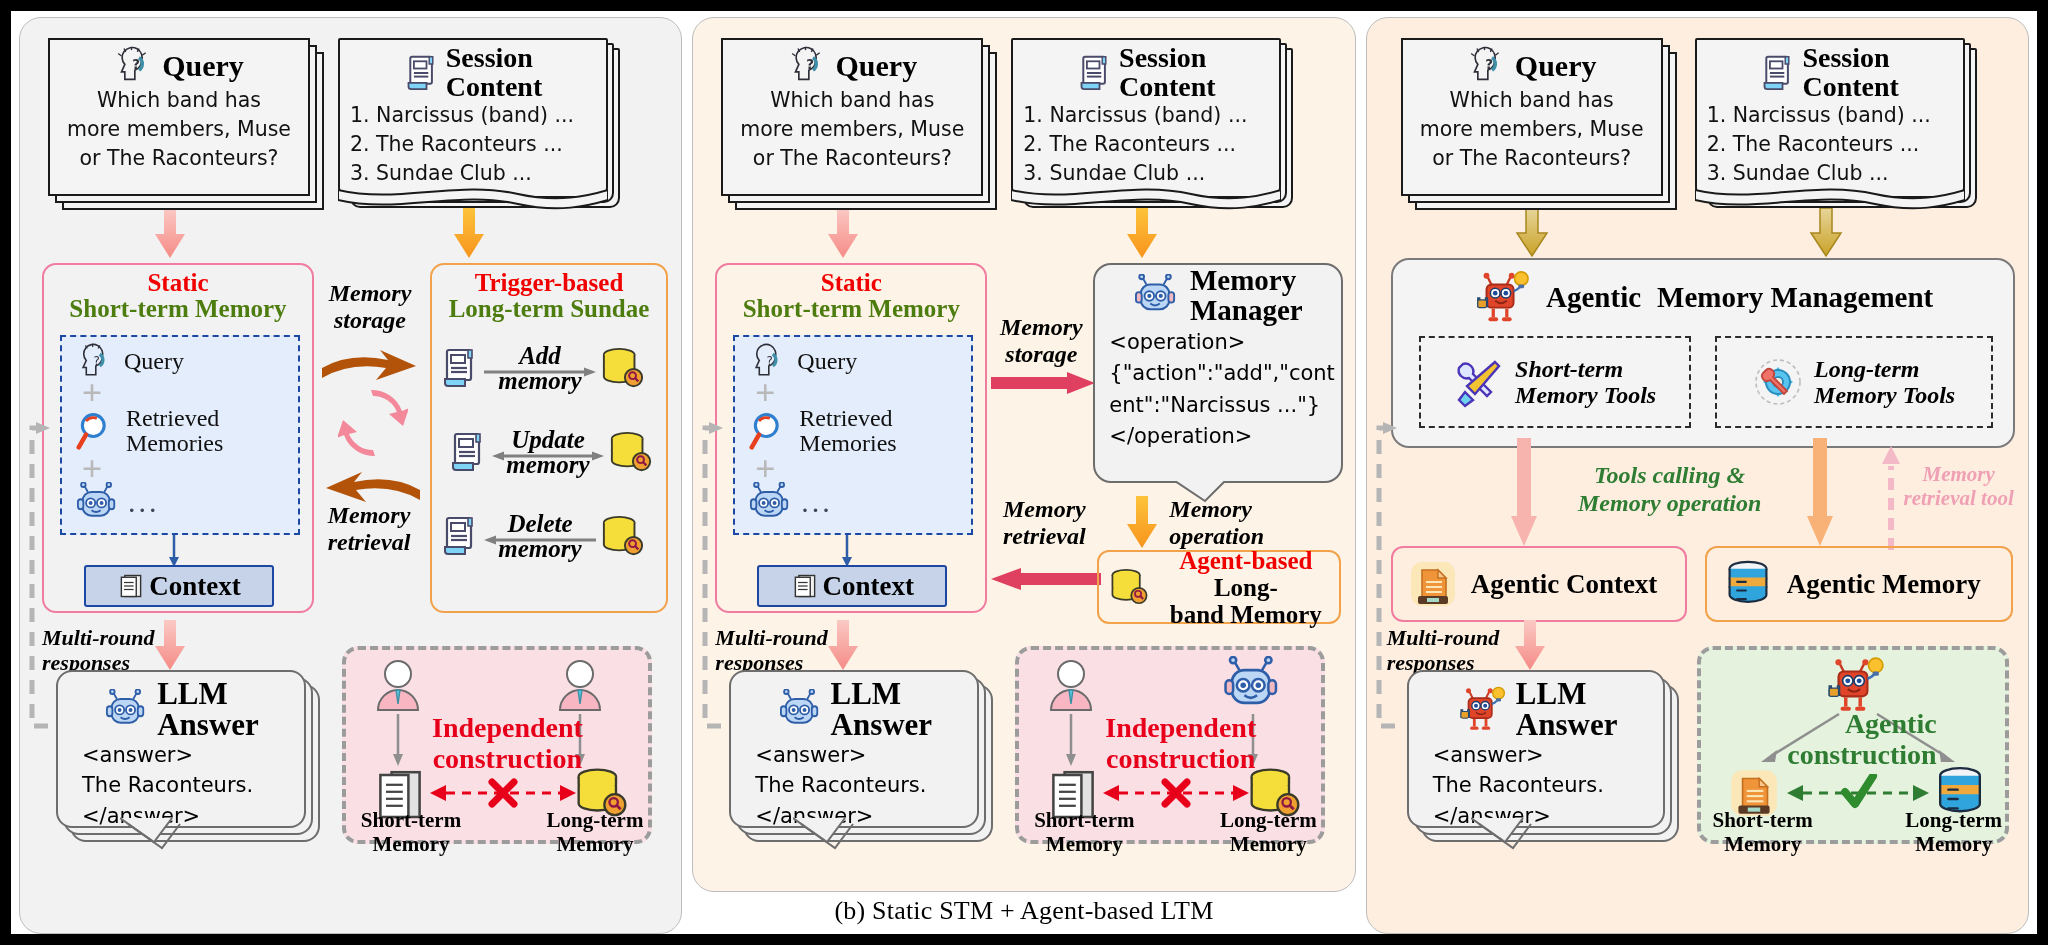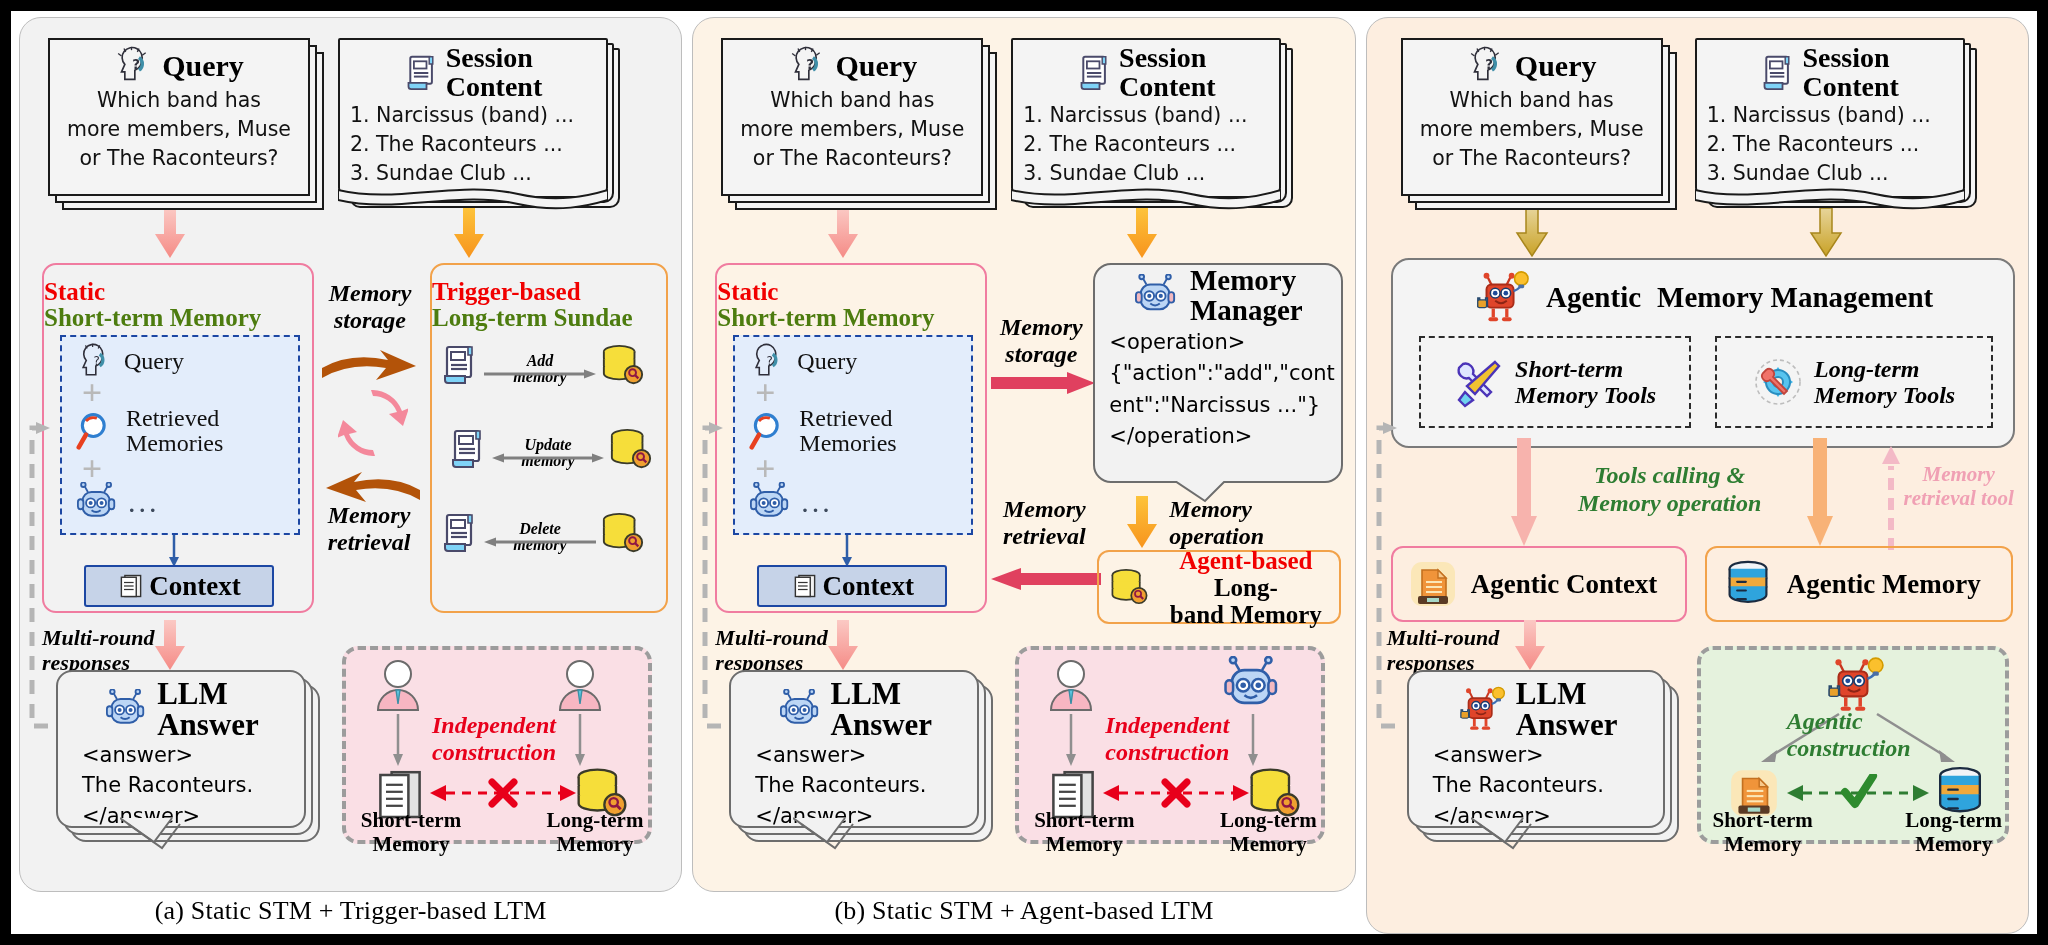--- a/index.html
+++ b/index.html
@@ -59,21 +59,21 @@
   .arr {
     position:absolute;
     width:34px;
   }
   svg.icn { display:block; }
 
   
   .mbox { position:absolute; border-radius:14px; }
   .mbox.pink  { border:2px solid #f07ca0; }
   .mbox.orange{ border:2px solid #f2a24a; }
-  .mbox-head { line-height:1.05; padding-top:14px; }
+  .mbox-head { text-align:center; line-height:1.05; padding-top:5px; }
   .kw-red { color:#f10000; font-weight:bold; font-size:25px; }
   .kw-blk { color:#4d7c0f; font-weight:bold; font-size:25px; }
 
   .dashbox { position:absolute; border:2px dashed #1c47a3; background:#e3edfb; }
   .stm-rows { padding:6px 0 4px 0; }
   .stm-row { display:flex; align-items:center; gap:10px; padding-left:14px; }
   .stm-row .lbl { font-size:24px; color:#111; line-height:1.05; }
   .plus { color:#b9b9b9; font-size:36px; font-weight:bold; line-height:0.7; text-align:center; }
   .dots { color:#3d4a5c; font-size:30px; letter-spacing:3px; }
 
@@ -81,40 +81,40 @@
     position:absolute; background:#c6d3e8; border:2.5px solid #1c47a3;
     display:flex; align-items:center; justify-content:center; gap:4px;
   }
   .ctxbox .t { font-weight:bold; font-size:27px; }
 
   .ital { font-style:italic; font-weight:bold; font-size:24px; line-height:1.12; }
   .ital.sm { font-size:22px; }
 
   
   .oprow { position:absolute; display:flex; align-items:center; gap:4px; }
-  .oplabel { font-style:italic; font-weight:bold; font-size:16px; text-align:center; line-height:1.0;margin-top:8px; }
+  .oplabel { font-style:italic; font-weight:bold; font-size:25px; text-align:center; line-height:1.0; }
   .oplabel .top { display:block; }
 
   
   .bubble { position:absolute; }
   .bubble .bg { position:absolute; inset:0; background:#f2f2f2; border:2px solid #6d6d6d; border-radius:16px; }
   .bubble .bg.b3 { transform:translate(14px,14px); }
   .bubble .bg.b2 { transform:translate(7px,7px); }
   .bubble .inner { position:relative; z-index:5; padding:8px 10px 4px 12px; }
   .bubble .tail { position:absolute; z-index:6; }
 
   .llm-title { display:flex; align-items:center; gap:10px; justify-content:center; }
   .llm-title .tx { font-weight:bold; font-size:31px; line-height:1.0; text-align:left; }
   .ansline { font-family:"DejaVu Sans", sans-serif; font-size:21px; line-height:1.45; text-align:left; padding-left:14px; }
 
   
   .consbox { position:absolute; border-radius:16px; border:4px dashed #9c9c9c; }
   .consbox.pink { background:#fadfe5; }
   .consbox.green{ background:#e5f2dd; }
-  .cons-label { position:absolute; text-align:left; font-style:italic; font-weight:bold; font-size:24px; line-height:1.12; }
+  .cons-label { position:absolute; text-align:right; font-weight:bold; font-size:28px; line-height:1.12; }
   .cons-label.red { color:#e8001b; }
   .cons-label.grn { color:#2e7d32; }
   .memlab { position:absolute; text-align:center; font-weight:bold; font-size:21px; line-height:1.15; }
   .mm-box { position:absolute; background:#f2f2f2; border:2px solid #6d6d6d; border-radius:18px; }
   .mm-title { display:flex; align-items:center; justify-content:center; gap:12px; font-weight:bold; font-size:29px; line-height:1.05; }
   .mm-code { font-family:"DejaVu Sans", sans-serif; font-size:21px; line-height:1.4; padding:2px 0 0 14px; }
 
   .agb { position:absolute; border:2px solid #f2a24a; border-radius:12px; display:flex; align-items:center; gap:12px; padding:0 10px; }
   .agb .tt { font-weight:bold; font-size:25px; line-height:1.08; }
   .agb .tt .r { color:#f10000; }
@@ -516,21 +516,20 @@
             <span style="display:block;">Short-term</span>
             <span style="display:block;">Memory</span>
           </div>
           <div class="memlab" style="left:190px; top:158px; width:118px;">
             <span style="display:block;">Long-term</span>
             <span style="display:block;">Memory</span>
           </div>
         </div>
 
       </div>
-      <div class="caption">(a) Static STM + Trigger-based LTM</div>
     </div>
 
     <div class="panel p-b">
       <div class="panel-body">
 
         <div class="stack" style="left:28px; top:20px; width:262px; height:158px;">
           <div class="sheet s3"></div>
             <div class="sheet s2"></div>
             <div class="sheet s1"></div>
           <div class="content">

